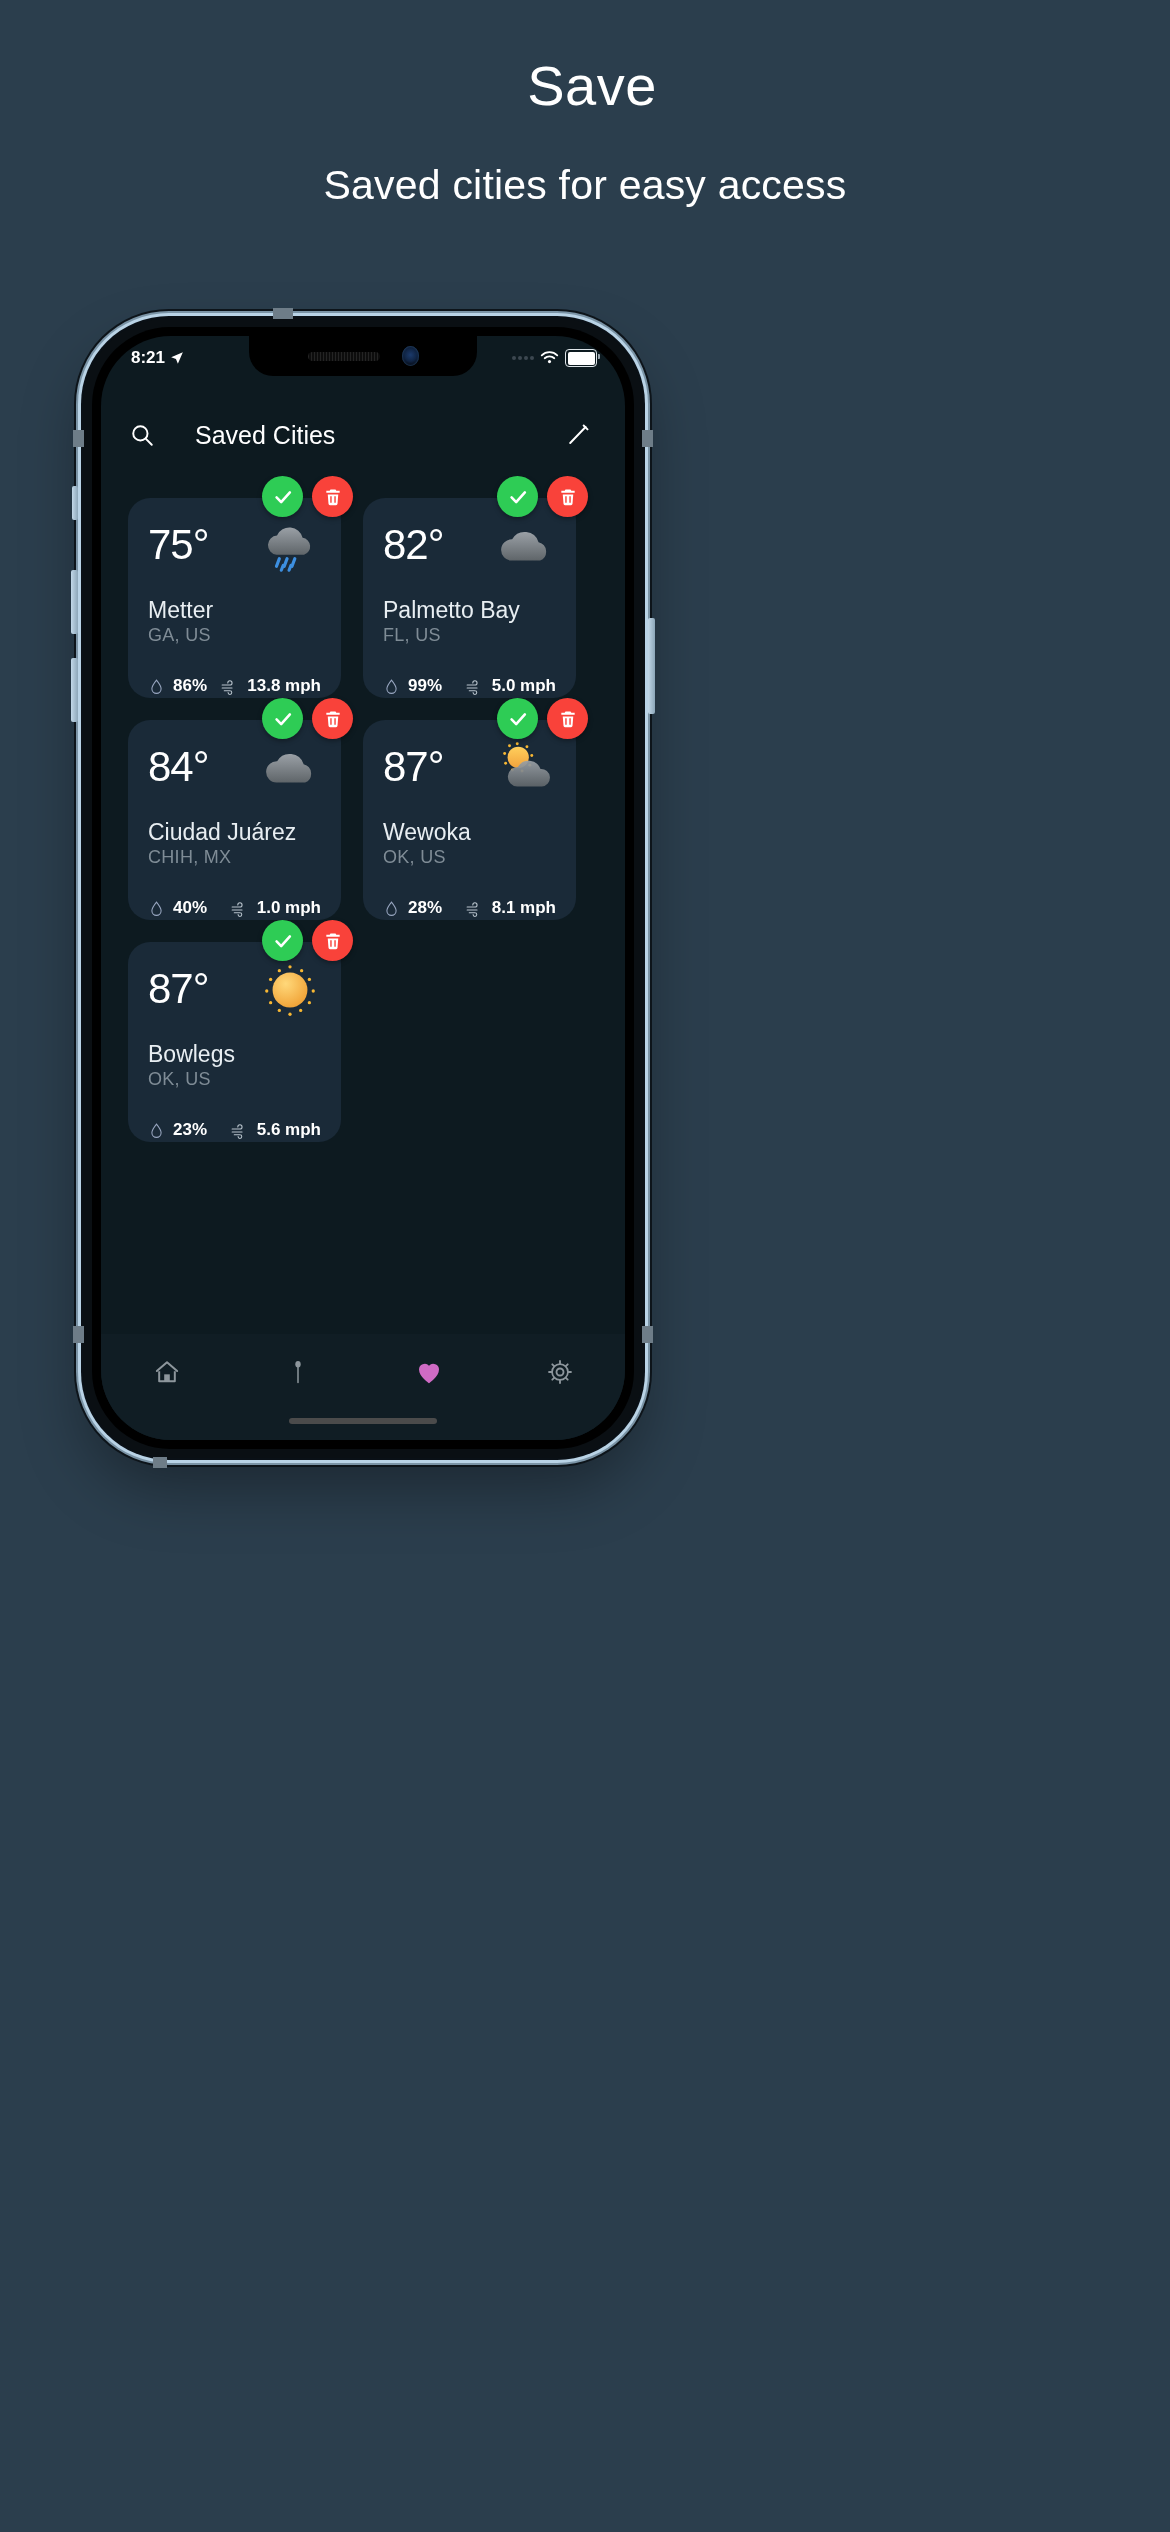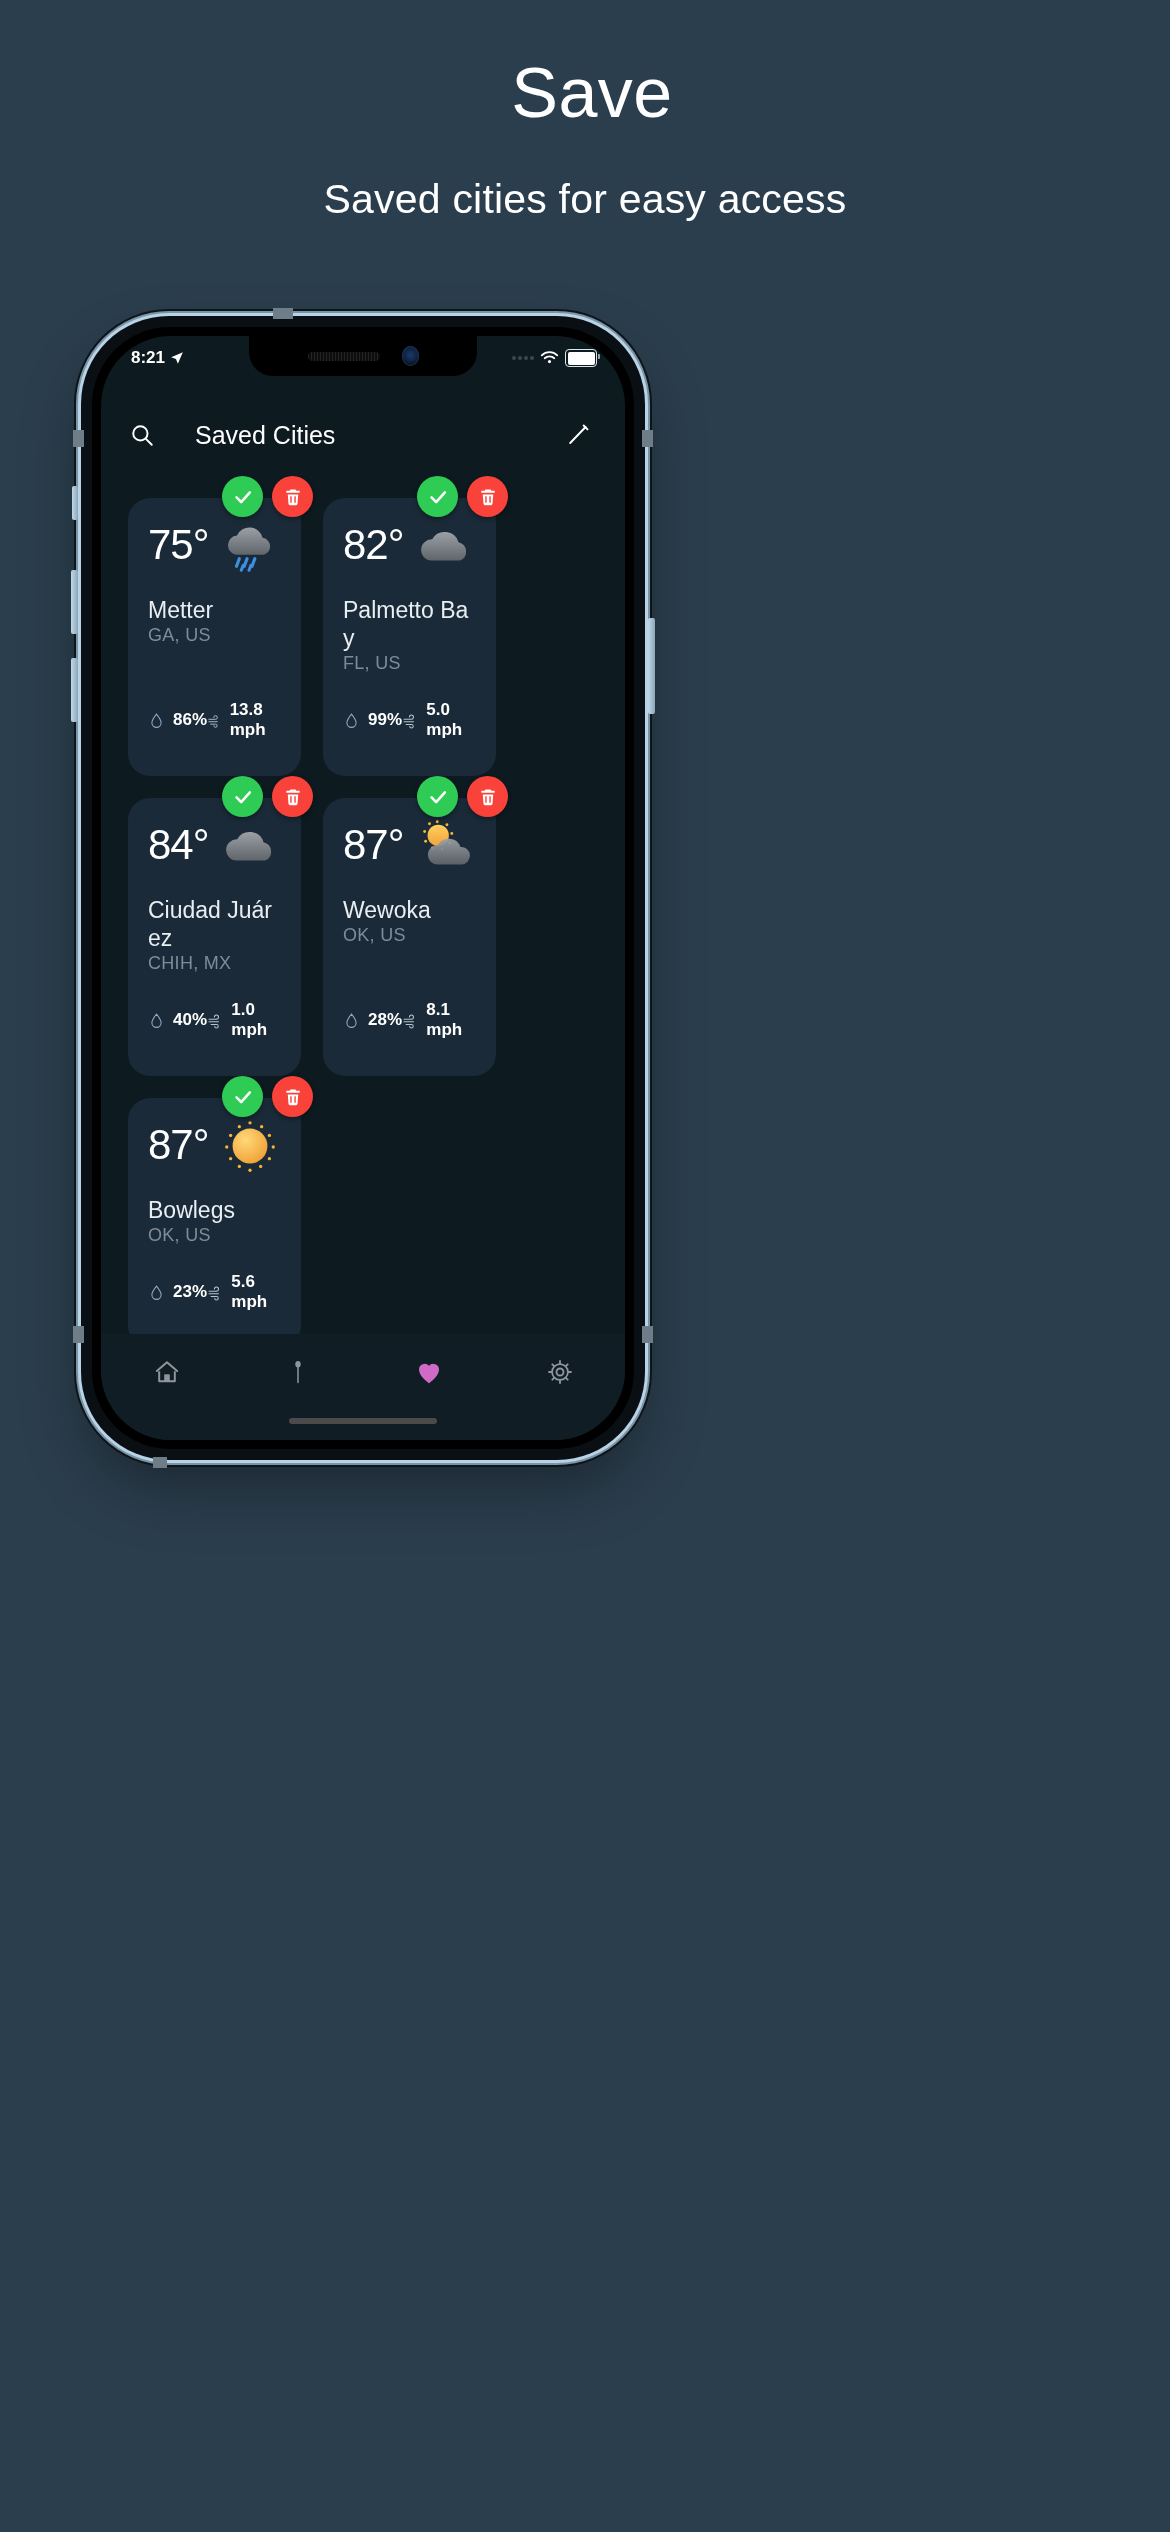--- a/index.html
+++ b/index.html
@@ -16,21 +16,21 @@
   }
 
   
   .promo {
     position: absolute;
     top: 0; left: 0; right: 0;
     text-align: center;
     padding-top: 58px;
   }
   .promo-title {
-    font-size: 70px;
+    font-size: 56px;
     color: #ffffff;
     font-weight: 400;
     letter-spacing: 0.5px;
     line-height: 1.0;
     margin: 0;
     padding-left: 14px;
   }
   .promo-sub {
     font-size: 41px;
     color: #ffffff;
@@ -192,24 +192,24 @@
     left: 0; right: 0; bottom: 90px;
     padding: 22px 27px 0 27px;
     display: flex;
     flex-wrap: wrap;
     gap: 22px 22px;
     align-content: flex-start;
     overflow: hidden;
   }
   .card {
     position: relative;
-    width: 173px;
+    width: 213px;
     background: #1a2a38;
     border-radius: 22px;
-    padding: 22px 20px 36px 20px;
+    padding: 22px 20px 2px 20px;
     box-sizing: border-box;
     min-height: 200px;
     display: flex;
     flex-direction: column;
   }
   .card-actions {
     position: absolute;
     top: -22px;
     right: -12px;
     display: flex;

